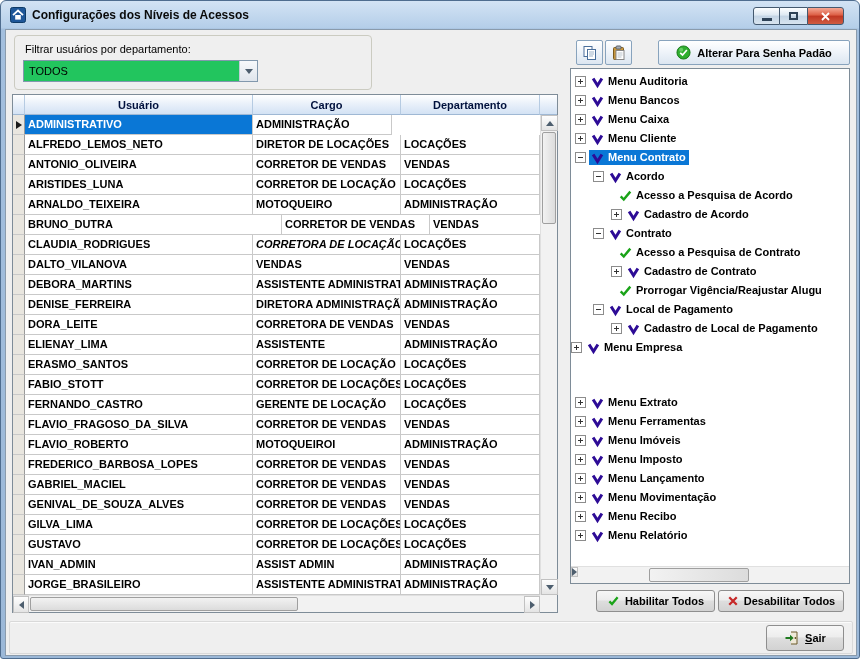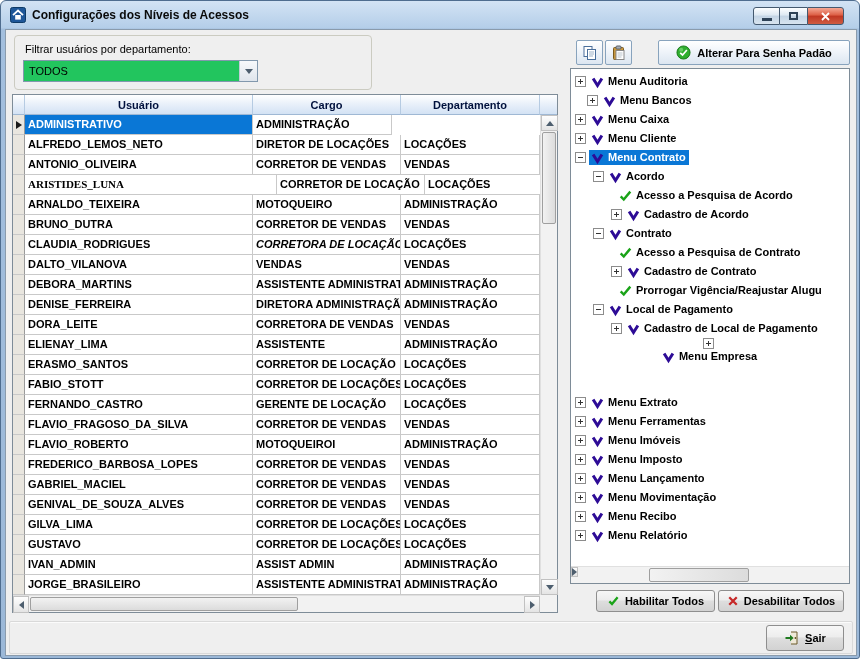--- a/index.html
+++ b/index.html
@@ -171,33 +171,33 @@
             <div class="gcell" style="width: 139px;">LOCAÇÕES</div>
           </div>
           <div class="grid-row">
             <div class="gcell ind"></div>
             <div class="gcell" style="width: 228px;">ANTONIO_OLIVEIRA</div>
             <div class="gcell" style="width: 148px;">CORRETOR DE VENDAS</div>
             <div class="gcell" style="width: 139px;">VENDAS</div>
           </div>
           <div class="grid-row">
             <div class="gcell ind"></div>
-            <div class="gcell" style="width: 252px; font-family: Liberation Serif, serif;">ARISTIDES_LUNA</div>
+            <div class="gcell" style="width: 228px;">ARISTIDES_LUNA</div>
             <div class="gcell" style="width: 148px;">CORRETOR DE LOCAÇÃO</div>
             <div class="gcell" style="width: 139px;">LOCAÇÕES</div>
           </div>
           <div class="grid-row">
             <div class="gcell ind"></div>
             <div class="gcell" style="width: 228px;">ARNALDO_TEIXEIRA</div>
             <div class="gcell" style="width: 148px;">MOTOQUEIRO</div>
             <div class="gcell" style="width: 139px;">ADMINISTRAÇÃO</div>
           </div>
           <div class="grid-row">
             <div class="gcell ind"></div>
-            <div class="gcell" style="width: 228px;">BRUNO_DUTRA</div>
+            <div class="gcell" style="width: 257px;">BRUNO_DUTRA</div>
             <div class="gcell" style="width: 148px;">CORRETOR DE VENDAS</div>
             <div class="gcell" style="width: 139px;">VENDAS</div>
           </div>
           <div class="grid-row">
             <div class="gcell ind"></div>
             <div class="gcell" style="width: 228px;">CLAUDIA_RODRIGUES</div>
             <div class="gcell" style="width: 148px; font-style: italic;">CORRETORA DE LOCAÇÃO</div>
             <div class="gcell" style="width: 139px;">LOCAÇÕES</div>
           </div>
           <div class="grid-row">
@@ -354,21 +354,21 @@
             <span class="ebox plus"></span>
             <span class="twrap">
               <span class="ticon">
                 <svg width="15" height="14" viewBox="0 0 16 16">
                   <polyline points="3,4 8,12 13,4" fill="none" stroke="#2d0b96" stroke-width="3.4"></polyline>
                 </svg>
               </span>
               <span class="tlabel">Menu Auditoria</span>
             </span>
           </div>
-          <div class="tree-row" style="padding-left: 16px;">
+          <div class="tree-row" style="padding-left: 4px;">
             <span class="ebox plus"></span>
             <span class="twrap">
               <span class="ticon">
                 <svg width="15" height="14" viewBox="0 0 16 16">
                   <polyline points="3,4 8,12 13,4" fill="none" stroke="#2d0b96" stroke-width="3.4"></polyline>
                 </svg>
               </span>
               <span class="tlabel">Menu Bancos</span>
             </span>
           </div>
@@ -497,21 +497,21 @@
             <span class="ebox plus"></span>
             <span class="twrap">
               <span class="ticon">
                 <svg width="15" height="14" viewBox="0 0 16 16">
                   <polyline points="3,4 8,12 13,4" fill="none" stroke="#2d0b96" stroke-width="3.4"></polyline>
                 </svg>
               </span>
               <span class="tlabel">Cadastro de Local de Pagamento</span>
             </span>
           </div>
-          <div class="tree-row" style=" flex-direction: column;">
+          <div class="tree-row" style="">
             <span class="ebox plus"></span>
             <span class="twrap">
               <span class="ticon">
                 <svg width="15" height="14" viewBox="0 0 16 16">
                   <polyline points="3,4 8,12 13,4" fill="none" stroke="#2d0b96" stroke-width="3.4"></polyline>
                 </svg>
               </span>
               <span class="tlabel">Menu Empresa</span>
             </span>
           </div>

